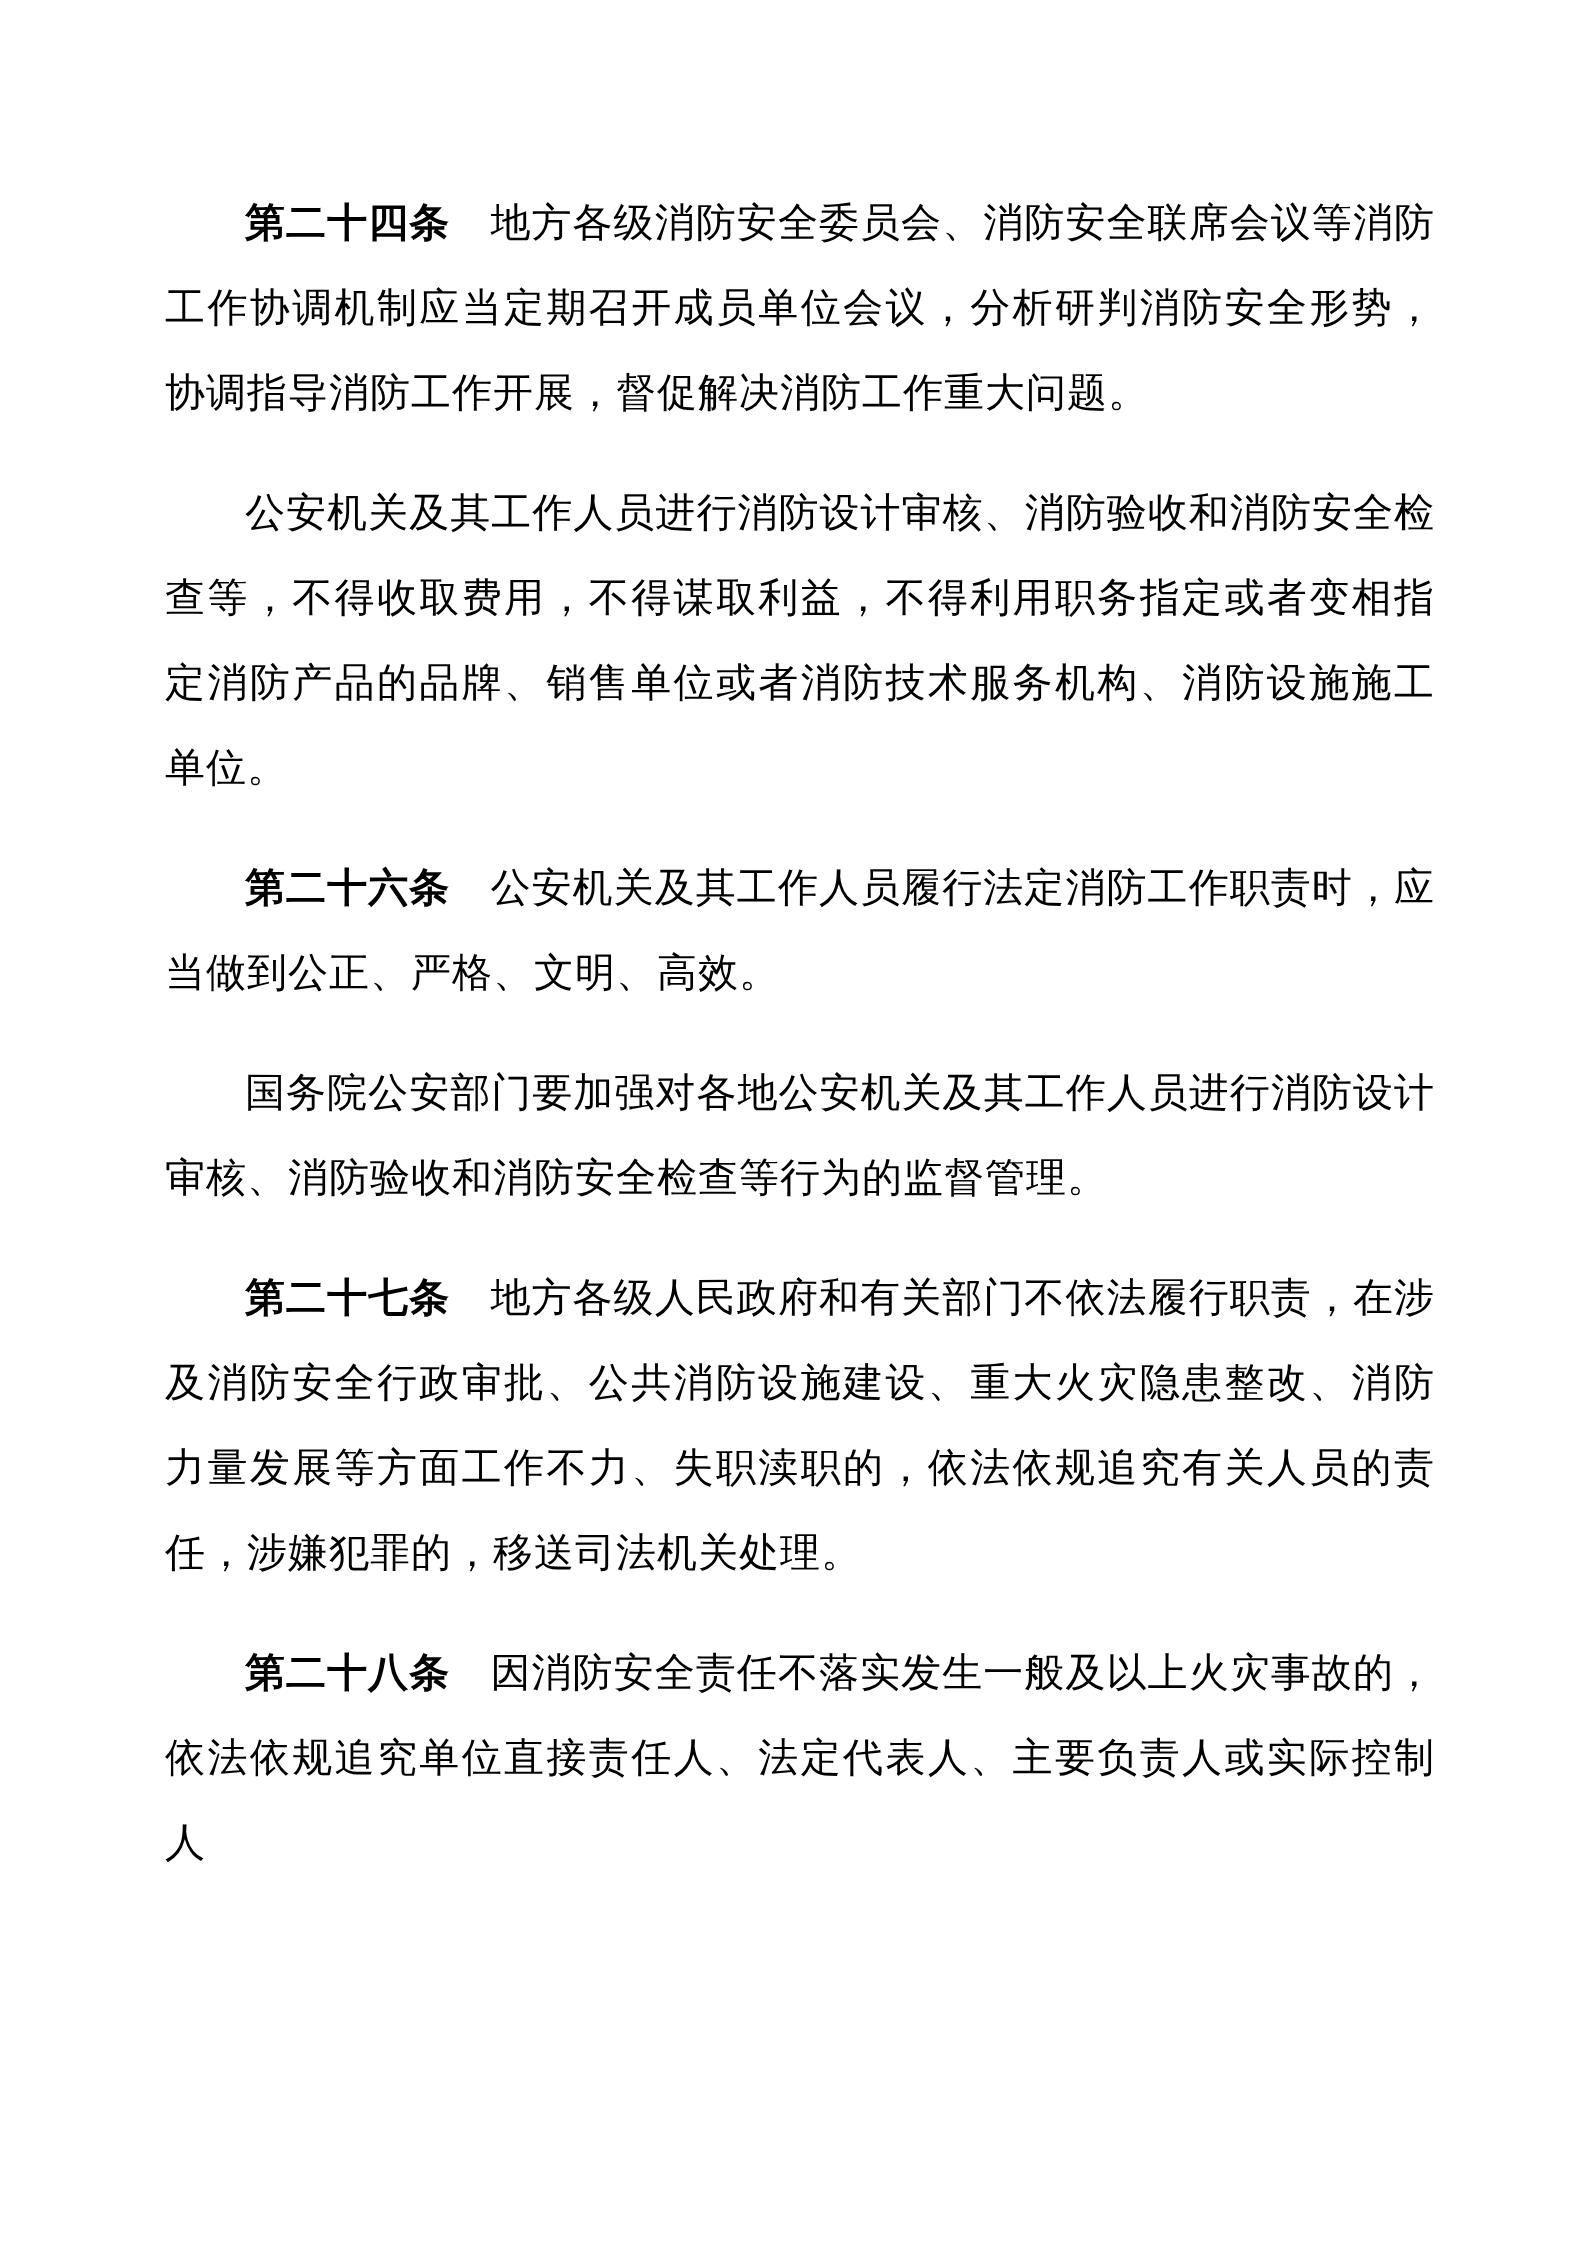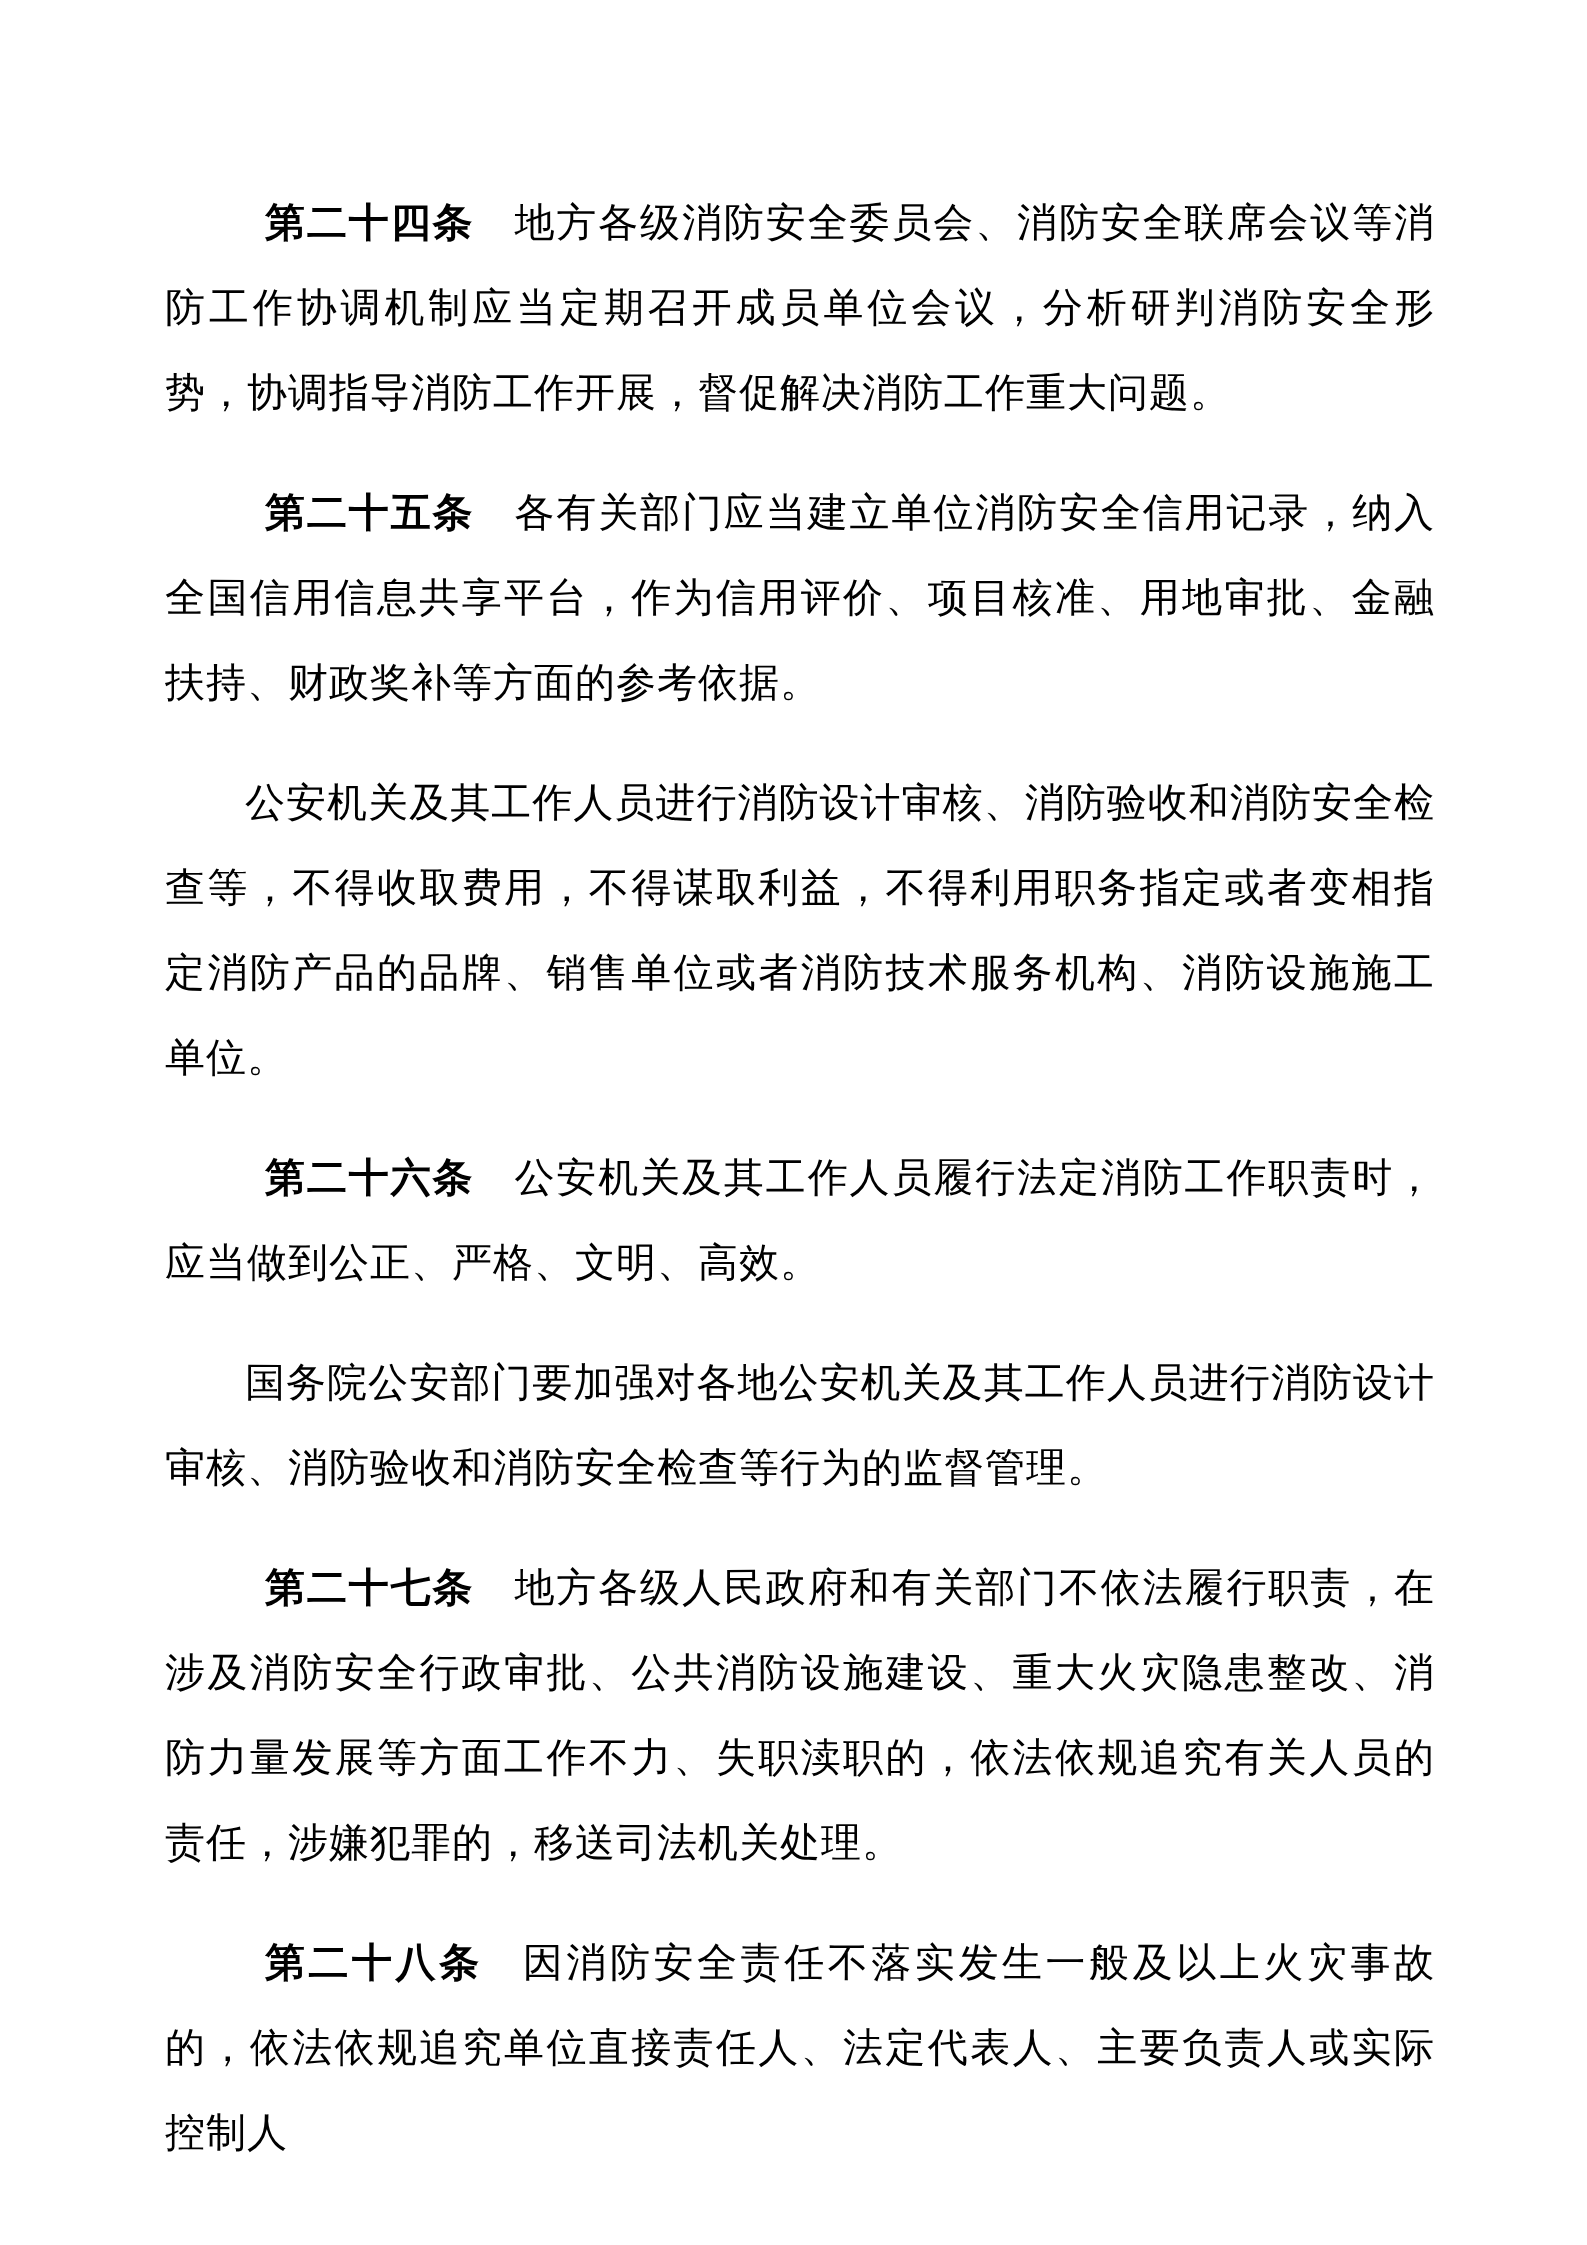--- a/index.html
+++ b/index.html
@@ -24,42 +24,38 @@
     text-align: justify;
     text-justify: inter-ideograph;
     text-indent: 80px;
     margin: 0 0 35px 0;
     letter-spacing: 1px;
   }
   .art-num {
     font-family: Liberation Sans, sans-serif;
     font-weight: 700;
     margin-right: 40px;
-    margin-left: 20px;
   }
   .art-num:empty {
     display: none;
     margin-right: 0;
   }
   .art-text {
     font-weight: 400;
   }
 </style>
 </head>
 <body>
 
 <div class="page">
 
   <p class="para">
     <span class="art-num">第二十四条</span><span class="art-text">地方各级消防安全委员会、消防安全联席会议等消防工作协调机制应当定期召开成员单位会议，分析研判消防安全形势，协调指导消防工作开展，督促解决消防工作重大问题。</span>
   </p>
 
-  <p class="para">
-    <span class="art-num">第二十五条</span><span class="art-text">各有关部门应当建立单位消防安全信用记录，纳入全国信用信息共享平台，作为信用评价、项目核准、用地审批、金融扶持、财政奖补等方面的参考依据。</span>
-  </p>
 
   <p class="para">
     <span class="art-text">公安机关及其工作人员进行消防设计审核、消防验收和消防安全检查等，不得收取费用，不得谋取利益，不得利用职务指定或者变相指定消防产品的品牌、销售单位或者消防技术服务机构、消防设施施工单位。</span>
   </p>
 
   <p class="para">
     <span class="art-num">第二十六条</span><span class="art-text">公安机关及其工作人员履行法定消防工作职责时，应当做到公正、严格、文明、高效。</span>
   </p>
 
   <p class="para">

